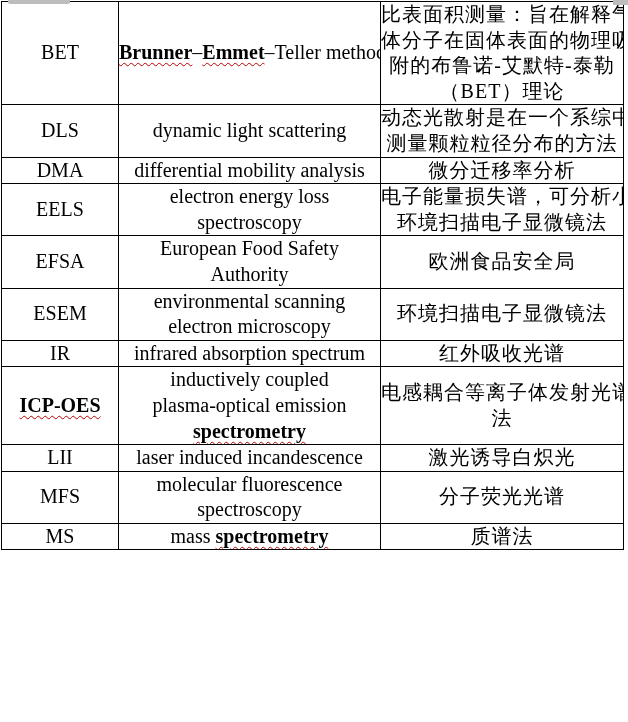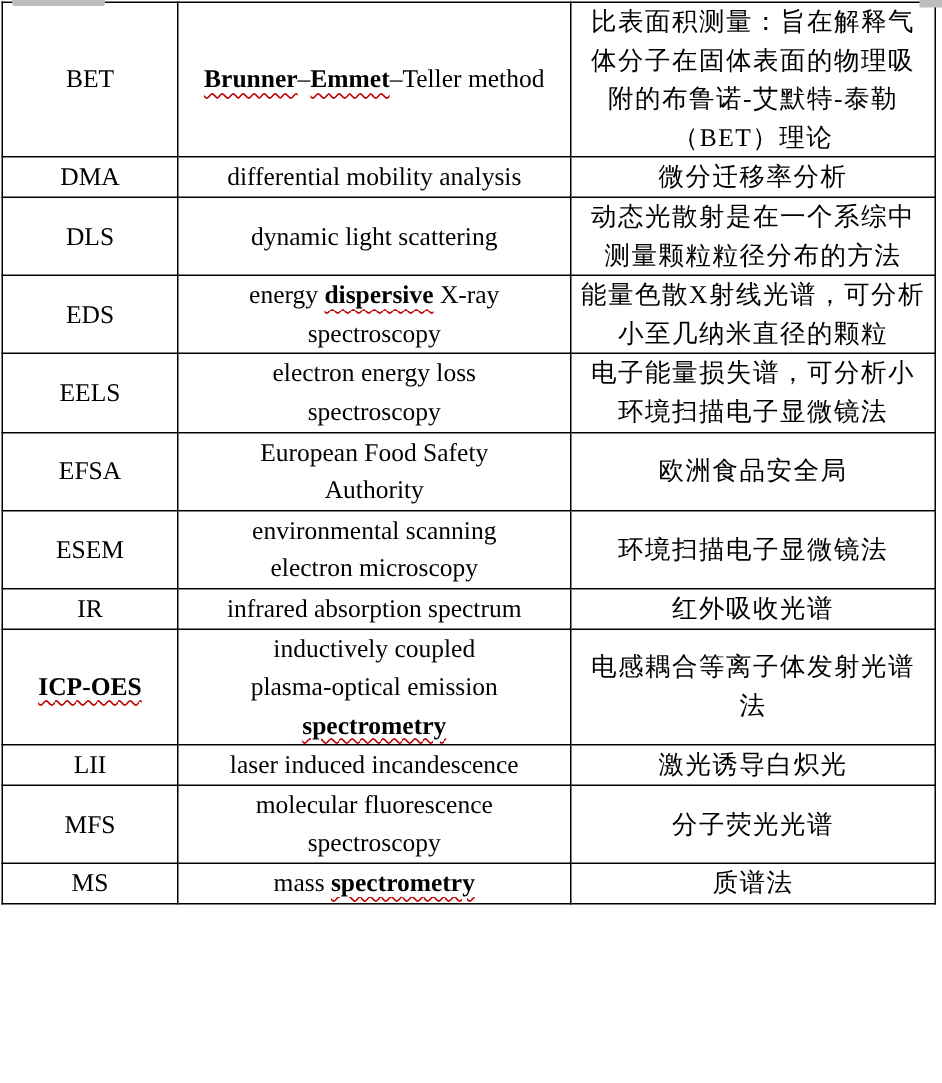--- a/index.html
+++ b/index.html
@@ -30,21 +30,21 @@
     border-collapse: collapse;
     table-layout: fixed;
     width: 622px;
     margin: 1px 0 0 1px;
   }
   table.abbr-table td {
     border: 1.4px solid #000000;
     text-align: center;
     vertical-align: middle;
     padding: 0;
-    font-size: 17px;
+    font-size: 20px;
     line-height: 25.6px;
     overflow: hidden;
   }
   td.chinese-cell {
     letter-spacing: 1px;
   }
   .sq {
     text-decoration: underline;
     text-decoration-style: wavy;
     text-decoration-color: #c00000;
@@ -73,47 +73,36 @@
           <div class="line"><span class="sq">Brunner</span><span>–</span><span class="sq">Emmet</span><span>–Teller method</span></div>
         </td>
         <td class="chinese-cell">
           <div class="line">比表面积测量：旨在解释气</div>
           <div class="line">体分子在固体表面的物理吸</div>
           <div class="line">附的布鲁诺-艾默特-泰勒</div>
           <div class="line">（BET）理论</div>
         </td>
       </tr>
       <tr>
-        <td class="abbr-cell"><span>DMA</span></td>
-        <td class="english-cell">
-          <div class="line"><span>differential mobility analysis</span></div>
-        </td>
-        <td class="chinese-cell">
-          <div class="line">微分迁移率分析</div>
-        </td>
-      </tr>
-      <tr>
         <td class="abbr-cell"><span>DLS</span></td>
         <td class="english-cell">
           <div class="line"><span>dynamic light scattering</span></div>
         </td>
         <td class="chinese-cell">
           <div class="line">动态光散射是在一个系综中</div>
           <div class="line">测量颗粒粒径分布的方法</div>
         </td>
       </tr>
       <tr>
-        <td class="abbr-cell"><span>EDS</span></td>
+        <td class="abbr-cell"><span>DMA</span></td>
         <td class="english-cell">
-          <div class="line"><span>energy </span><span class="sq">dispersive</span><span> X-ray</span></div>
-          <div class="line"><span>spectroscopy</span></div>
+          <div class="line"><span>differential mobility analysis</span></div>
         </td>
         <td class="chinese-cell">
-          <div class="line">能量色散X射线光谱，可分析</div>
-          <div class="line">小至几纳米直径的颗粒</div>
+          <div class="line">微分迁移率分析</div>
         </td>
       </tr>
       <tr>
         <td class="abbr-cell"><span>EELS</span></td>
         <td class="english-cell">
           <div class="line"><span>electron energy loss</span></div>
           <div class="line"><span>spectroscopy</span></div>
         </td>
         <td class="chinese-cell">
           <div class="line">电子能量损失谱，可分析小</div>

